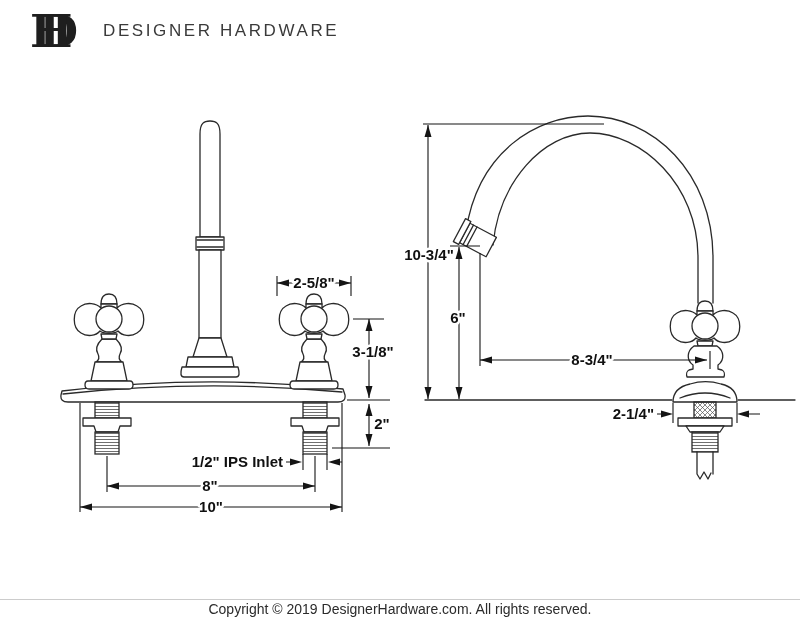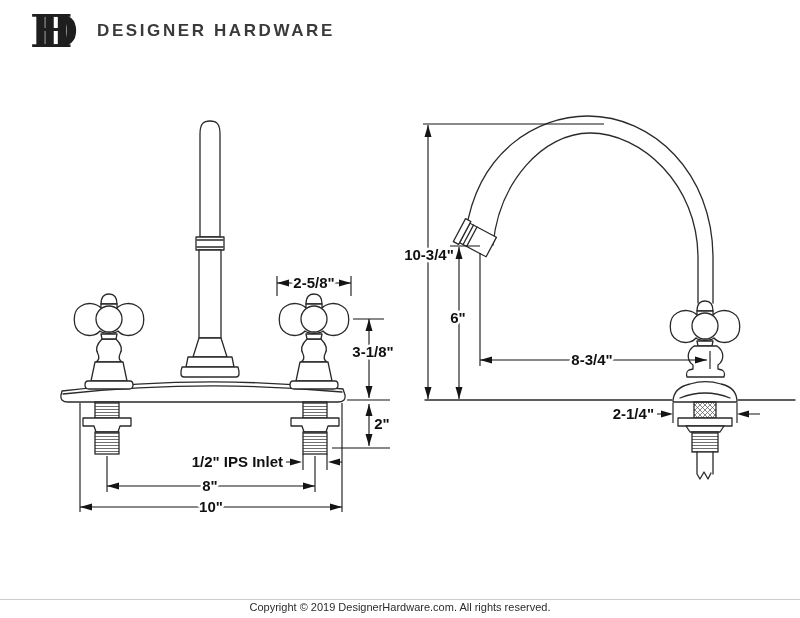--- a/index.html
+++ b/index.html
@@ -10,38 +10,38 @@
   
   .header{position:absolute;left:0;top:0;width:800px;height:70px;}
   .logo{position:absolute;left:30px;top:6px;width:58px;height:56px;color:#1e1e1e;}
   .logo .md,.logo .mh{
     position:absolute;top:0;font-family:"DejaVu Serif", serif;font-weight:bold;
     font-size:45px;line-height:52px;
   }
   .logo .md{left:9px;}
   .logo .mh{left:0px;}
   .brand-name{
-    position:absolute;left:97px;top:21px;font-size:17px;letter-spacing:2.6px;
-    color:#3a3a3a;font-weight:700;
+    position:absolute;left:103px;top:21px;font-size:17px;letter-spacing:2.6px;
+    color:#3a3a3a;font-weight:400;
   }
   
   .drawing{position:absolute;left:0;top:0;}
   .ln{fill:none;stroke:#2a2a2a;stroke-width:1.3;stroke-linejoin:round;stroke-linecap:round;}
   .fw{fill:#ffffff;stroke:#2a2a2a;stroke-width:1.3;stroke-linejoin:round;}
   .dln{fill:none;stroke:#141414;stroke-width:1.1;}
   .ah{fill:#141414;stroke:none;}
   .dim{
     font-family:"Liberation Sans", sans-serif;font-size:15px;font-weight:bold;
     fill:#101010;paint-order:stroke;stroke:#ffffff;stroke-width:5px;stroke-linejoin:round;
   }
   
   .footer-rule{position:absolute;left:0;top:599px;width:800px;border-top:1px solid #cccccc;}
   .copyright{
     position:absolute;left:0;top:601px;width:800px;text-align:center;
-    font-size:11px;color:#2b2b2b;
+    font-size:14px;color:#2b2b2b;
   }
 </style>
 </head>
 <body>
 
 <div class="header">
   <div class="logo">
     <span class="md">D</span>
     <span class="mh">H</span>
   </div>

